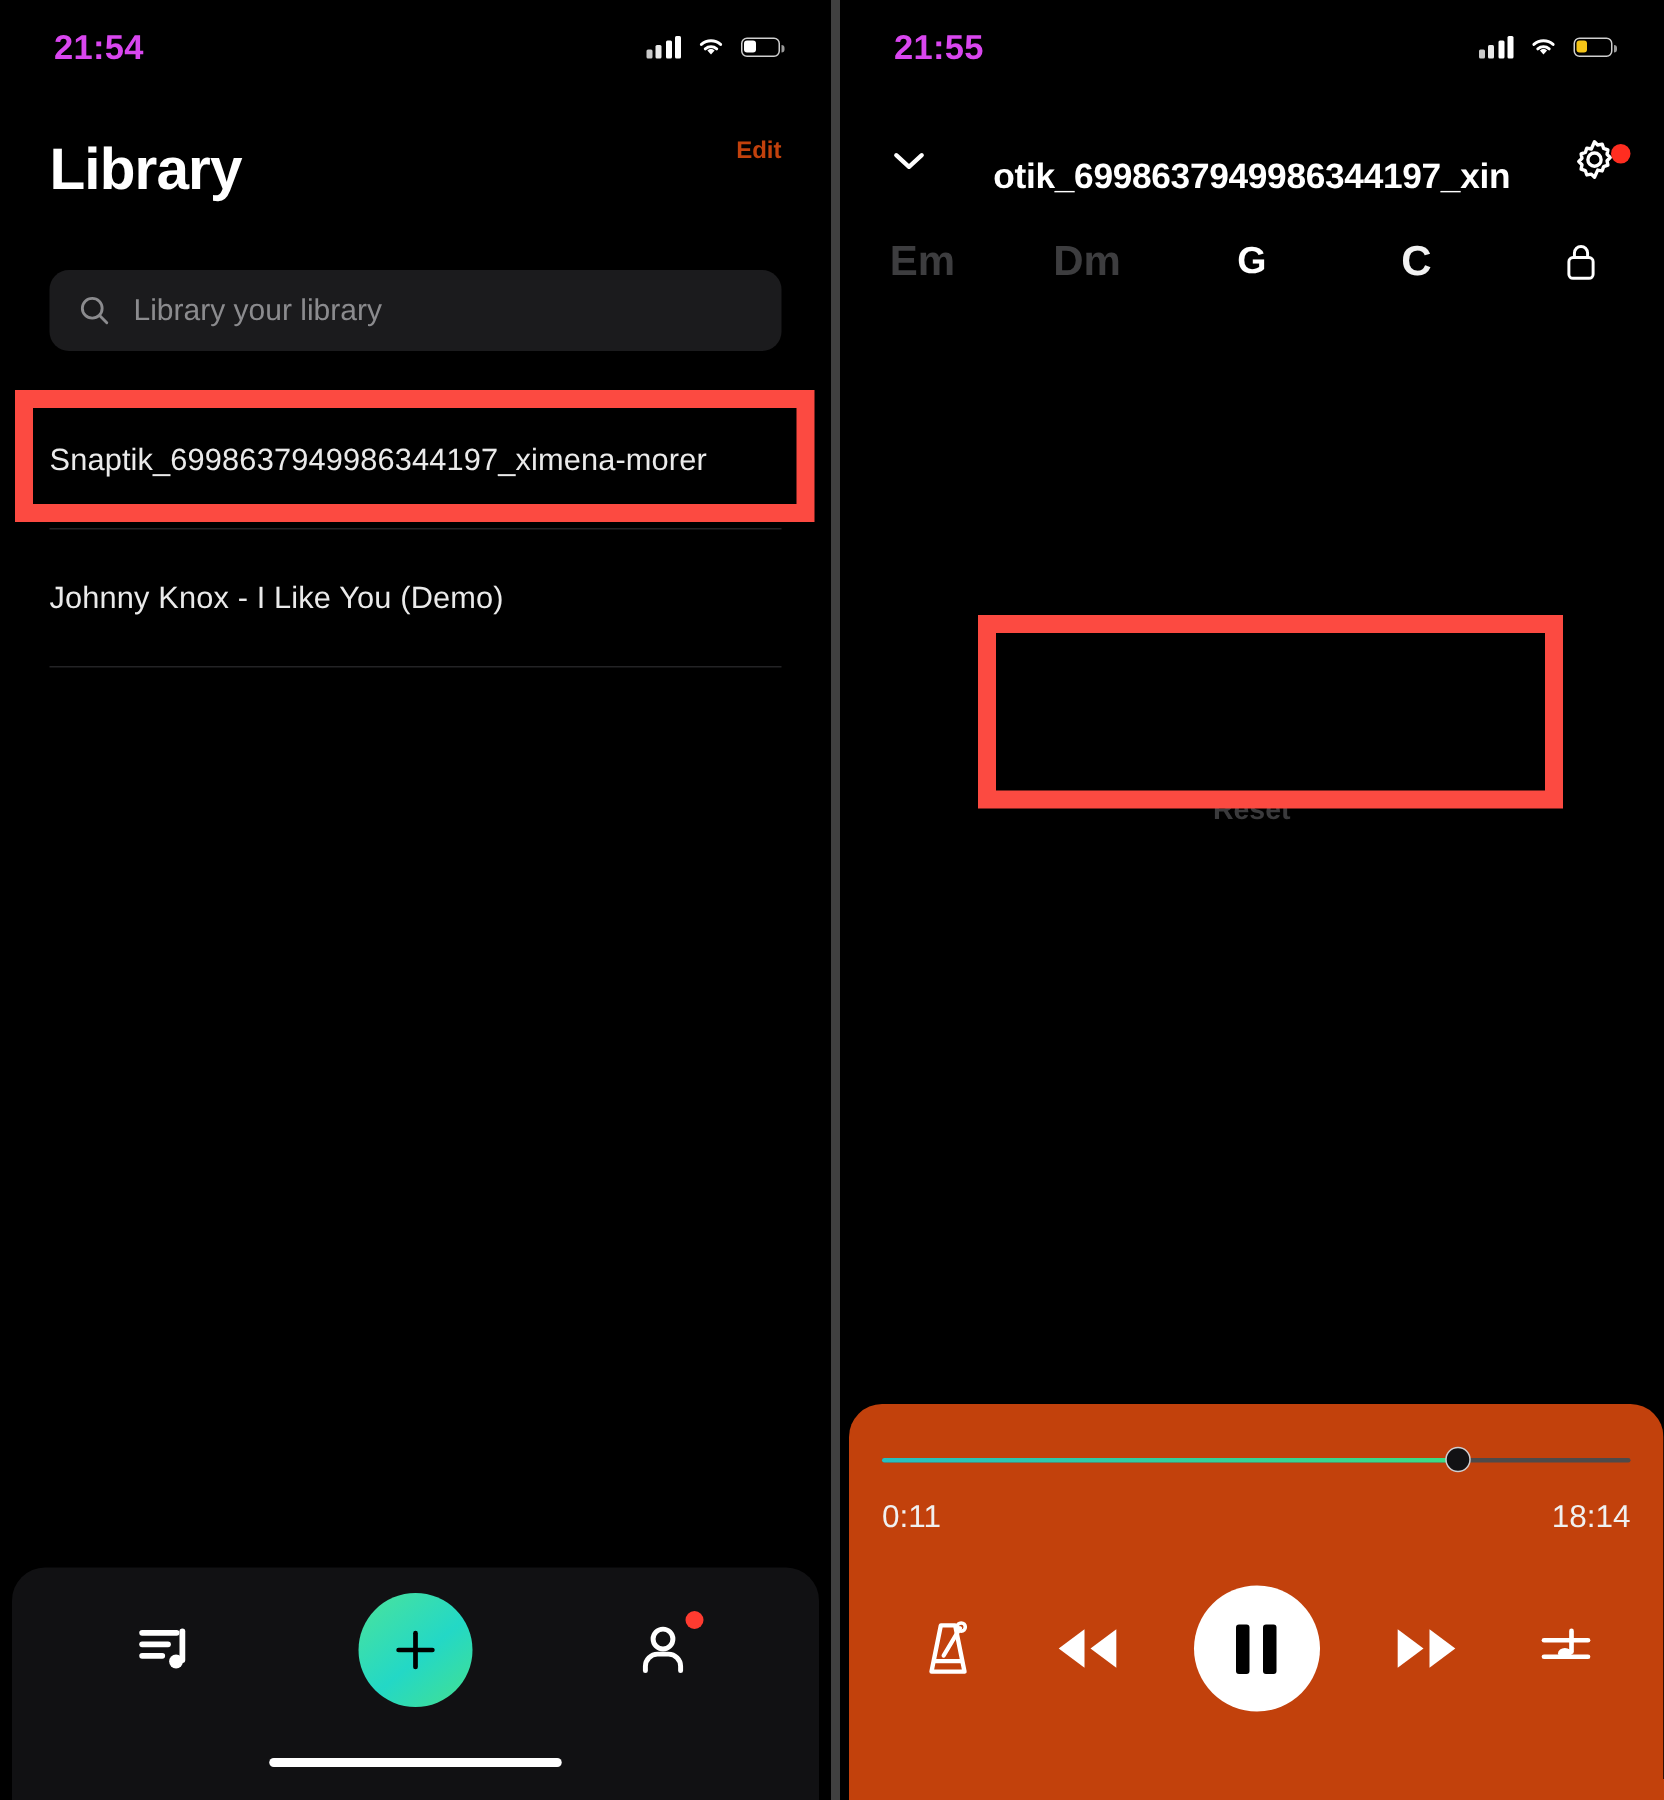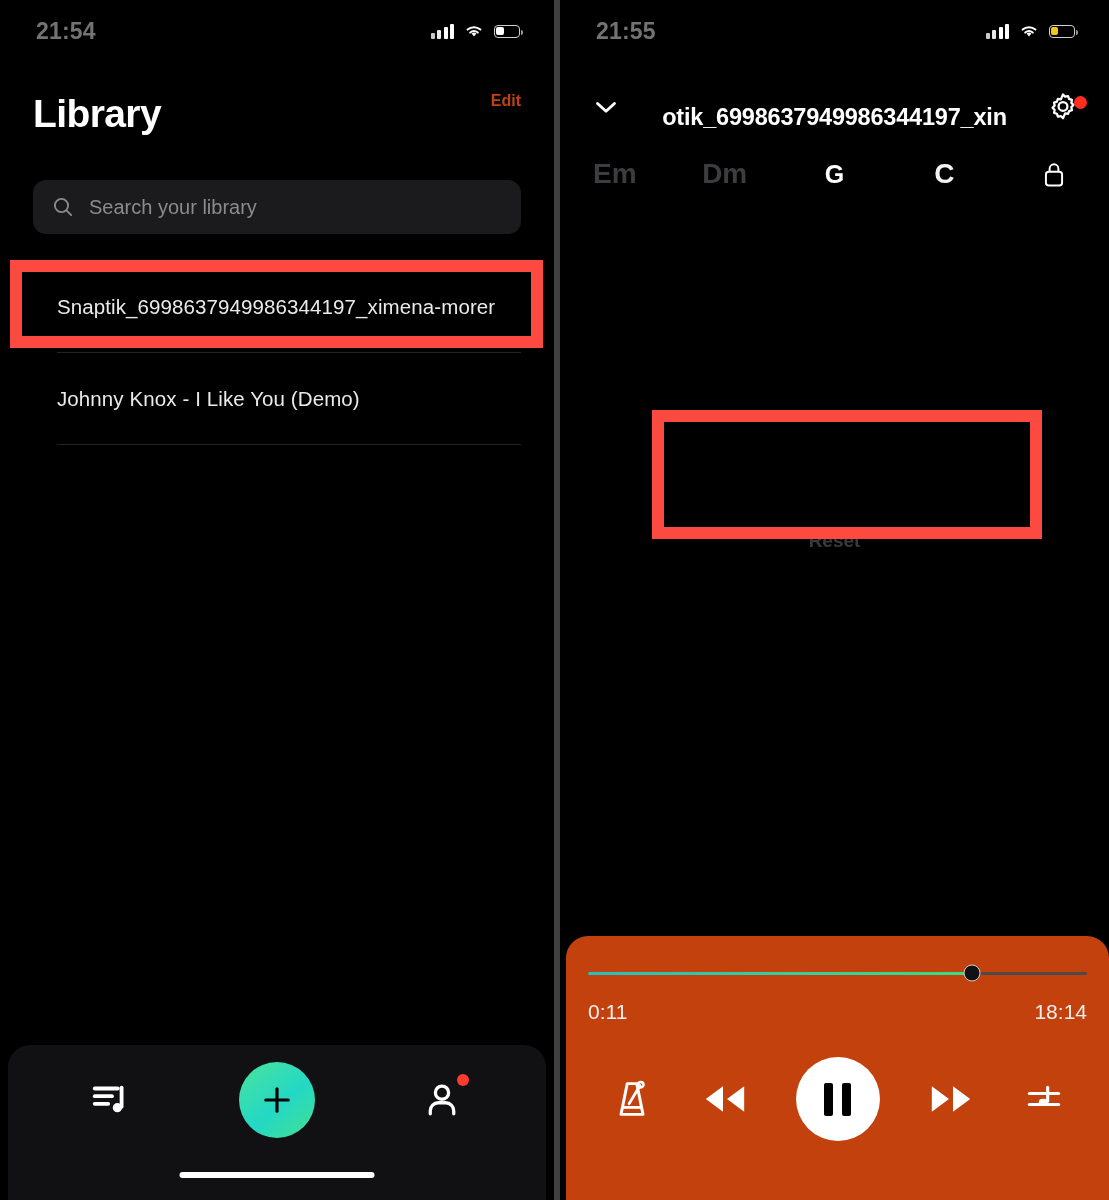--- a/index.html
+++ b/index.html
@@ -8,21 +8,21 @@
 
   .screens { position:relative; width:1109px; height:1200px; display:flex; }
   .panel { position:relative; height:1200px; background:#000; overflow:hidden; }
   .panel-left  { width:554px; }
   .panel-right { width:555px; border-left:6px solid #404040; }
 
   
   .statusbar { position:absolute; top:0; left:0; right:0; height:62px;
                display:flex; align-items:center; justify-content:space-between;
                padding:0 34px 0 36px; }
-  .status-time { font-size:23px; font-weight:700; letter-spacing:.2px; color:#737373; }
+  .status-time { font-size:23px; font-weight:700; letter-spacing:.2px; color:#d946ef; }
   .status-icons { display:flex; align-items:center; gap:9px; }
   .bars { display:flex; align-items:flex-end; gap:2.5px; height:16px; }
   .bars i { display:block; width:4px; background:#fff; border-radius:1px; }
   .bars i:nth-child(1){ height:6px;  background:#c9c9c9;}
   .bars i:nth-child(2){ height:9px;  background:#e8e8e8;}
   .bars i:nth-child(3){ height:12px; }
   .bars i:nth-child(4){ height:15px; }
   .batt { width:26px; height:13px; border:1.6px solid #cfcfcf; border-radius:4px;
           position:relative; display:flex; align-items:center; padding:1.4px; }
   .batt:after { content:""; position:absolute; right:-4px; top:4px; width:2.4px; height:5px;
@@ -33,21 +33,21 @@
   .lib-header { position:absolute; top:92px; left:33px; right:33px;
                 display:flex; align-items:flex-start; justify-content:space-between; }
   .lib-title { font-size:39px; font-weight:700; letter-spacing:-.6px; }
   .lib-edit  { font-size:16px; font-weight:700; color:#c2410c; }
 
   .search-box { position:absolute; top:180px; left:33px; right:33px; height:54px;
                 background:#1b1b1d; border-radius:13px; display:flex; align-items:center;
                 padding:0 18px; gap:14px; }
   .search-ph { font-size:20px; color:#8b8b8e; }
 
-  .lib-list { position:absolute; top:261px; left:0; right:0;margin-left:24px; }
+  .lib-list { position:absolute; top:261px; left:0; right:0; }
   .lib-row { position:relative; height:91px; display:flex; align-items:center;
              padding:0 33px; }
   .lib-row-text { font-size:20.5px; color:#eaeaea; white-space:nowrap; letter-spacing:.1px; }
   .lib-divider { height:1px; background:#232325; margin:0 33px; }
 
   
   .tabbar { position:absolute; left:8px; right:8px; bottom:0; height:155px;
             background:#111113; border-radius:22px 22px 0 0; }
   .tabbar-inner { position:absolute; top:0; left:0; right:0; height:110px;
                   display:flex; align-items:center; justify-content:space-around; padding:0 22px; }
@@ -144,21 +144,21 @@
     <div class="lib-header">
       <div class="lib-title">Library</div>
       <div class="lib-edit">Edit</div>
     </div>
 
     <div class="search-box">
       <svg width="24" height="24" viewBox="0 0 24 24">
         <circle cx="10.5" cy="10.5" r="6.6" stroke="#8b8b8e" stroke-width="1.9" fill="none"></circle>
         <line x1="15.4" y1="15.4" x2="20.2" y2="20.2" stroke="#8b8b8e" stroke-width="1.9" stroke-linecap="round"></line>
       </svg>
-      <span class="search-ph">Search your library</span>
+      <span class="search-ph">Library your library</span>
     </div>
 
     <div class="lib-list">
       <div class="lib-row">
         <span class="lib-row-text">Snaptik_6998637949986344197_ximena-morer</span>
       </div>
       <div class="lib-divider"></div>
       <div class="lib-row">
         <span class="lib-row-text">Johnny Knox - I Like You (Demo)</span>
       </div>

